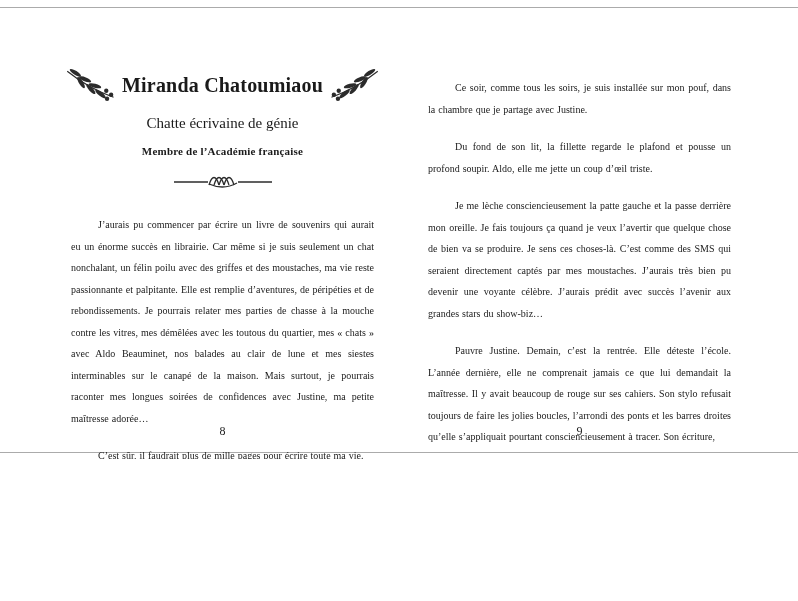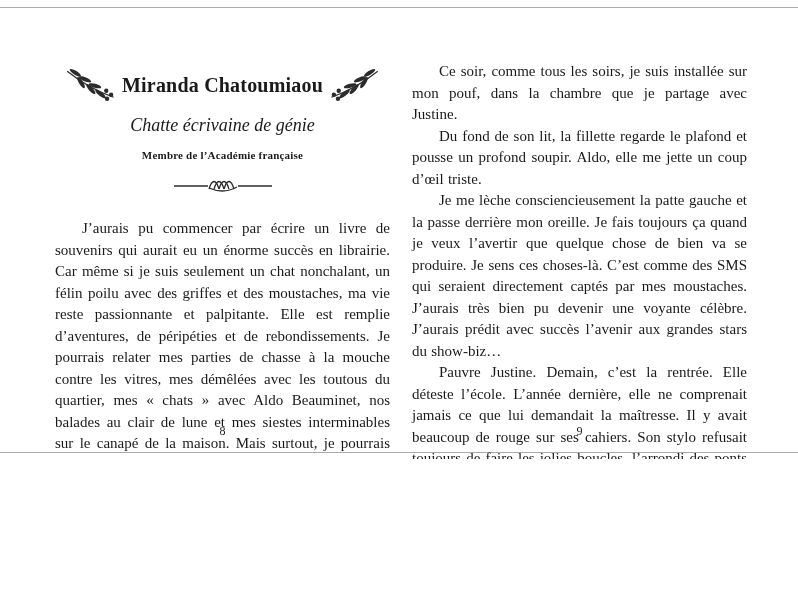--- a/index.html
+++ b/index.html
@@ -45,39 +45,38 @@
 
   .author {
     font-size: 20px;
     font-weight: bold;
     margin: 0;
     letter-spacing: 0.2px;
     white-space: nowrap;
   }
 
   .subtitle {
-    font-style: italic;
-    font-size: 18px;
+    font-size: 15px;
     margin-top: 9px;
   }
 
   .affiliation {
     font-weight: bold;
     font-size: 11px;
     margin-top: 13px;
     letter-spacing: 0.2px;
   }
 
   .divider { margin-top: 15px; line-height: 0; }
 
   .body-par {
-    margin: 0;
+    margin: 16px;
     text-align: justify;
     text-indent: 27px;
-    font-size: 15px;
+    font-size: 10px;
     line-height: 21.5px;
     hyphens: auto;
     -webkit-hyphens: auto;
     word-spacing: 0.5px;
   }
 
   .page-number {
     position: absolute;
     bottom: 20px;
     width: 335px;
@@ -148,20 +147,21 @@
             <path d="M41 13 C 44 3, 48 3, 51 13"></path>
             <path d="M46 13 C 49 3, 53 3, 56 13"></path>
             <path d="M51 13 C 54 3, 58 3, 61 13"></path>
             <path d="M56 13 C 59 3, 63 3, 66 13"></path>
             <path d="M41 12 C 50 16, 60 16, 69 11"></path>
           </g>
         </svg>
       </div>
     </header>
     <p class="body-par">J’aurais pu commencer par écrire un livre de souvenirs qui aurait eu un énorme succès en librairie. Car même si je suis seulement un chat nonchalant, un félin poilu avec des griffes et des moustaches, ma vie reste passionnante et palpitante. Elle est remplie d’aventures, de péripéties et de rebondissements. Je pourrais relater mes parties de chasse à la mouche contre les vitres, mes démêlées avec les toutous du quartier, mes « chats » avec Aldo Beauminet, nos balades au clair de lune et mes siestes interminables sur le canapé de la maison. Mais surtout, je pourrais raconter mes longues soirées de confidences avec Justine, ma petite maîtresse adorée…</p>
+    <p class="body-par">C’est sûr, il faudrait plus de mille pages pour écrire toute ma vie.</p>
   </section>
 
   <section class="page page-right">
     <p class="body-par">Ce soir, comme tous les soirs, je suis installée sur mon pouf, dans la chambre que je partage avec Justine.</p>
     <p class="body-par">Du fond de son lit, la fillette regarde le plafond et pousse un profond soupir. Aldo, elle me jette un coup d’œil triste.</p>
     <p class="body-par">Je me lèche consciencieusement la patte gauche et la passe derrière mon oreille. Je fais toujours ça quand je veux l’avertir que quelque chose de bien va se produire. Je sens ces choses-là. C’est comme des SMS qui seraient directement captés par mes moustaches. J’aurais très bien pu devenir une voyante célèbre. J’aurais prédit avec succès l’avenir aux grandes stars du show-biz…</p>
     <p class="body-par">Pauvre Justine. Demain, c’est la rentrée. Elle déteste l’école. L’année dernière, elle ne comprenait jamais ce que lui demandait la maîtresse. Il y avait beaucoup de rouge sur ses cahiers. Son stylo refusait toujours de faire les jolies boucles, l’arrondi des ponts et les barres droites qu’elle s’appliquait pourtant consciencieusement à tracer. Son écriture,</p>
   </section>
 
   <div class="page-number left-num">8</div>

